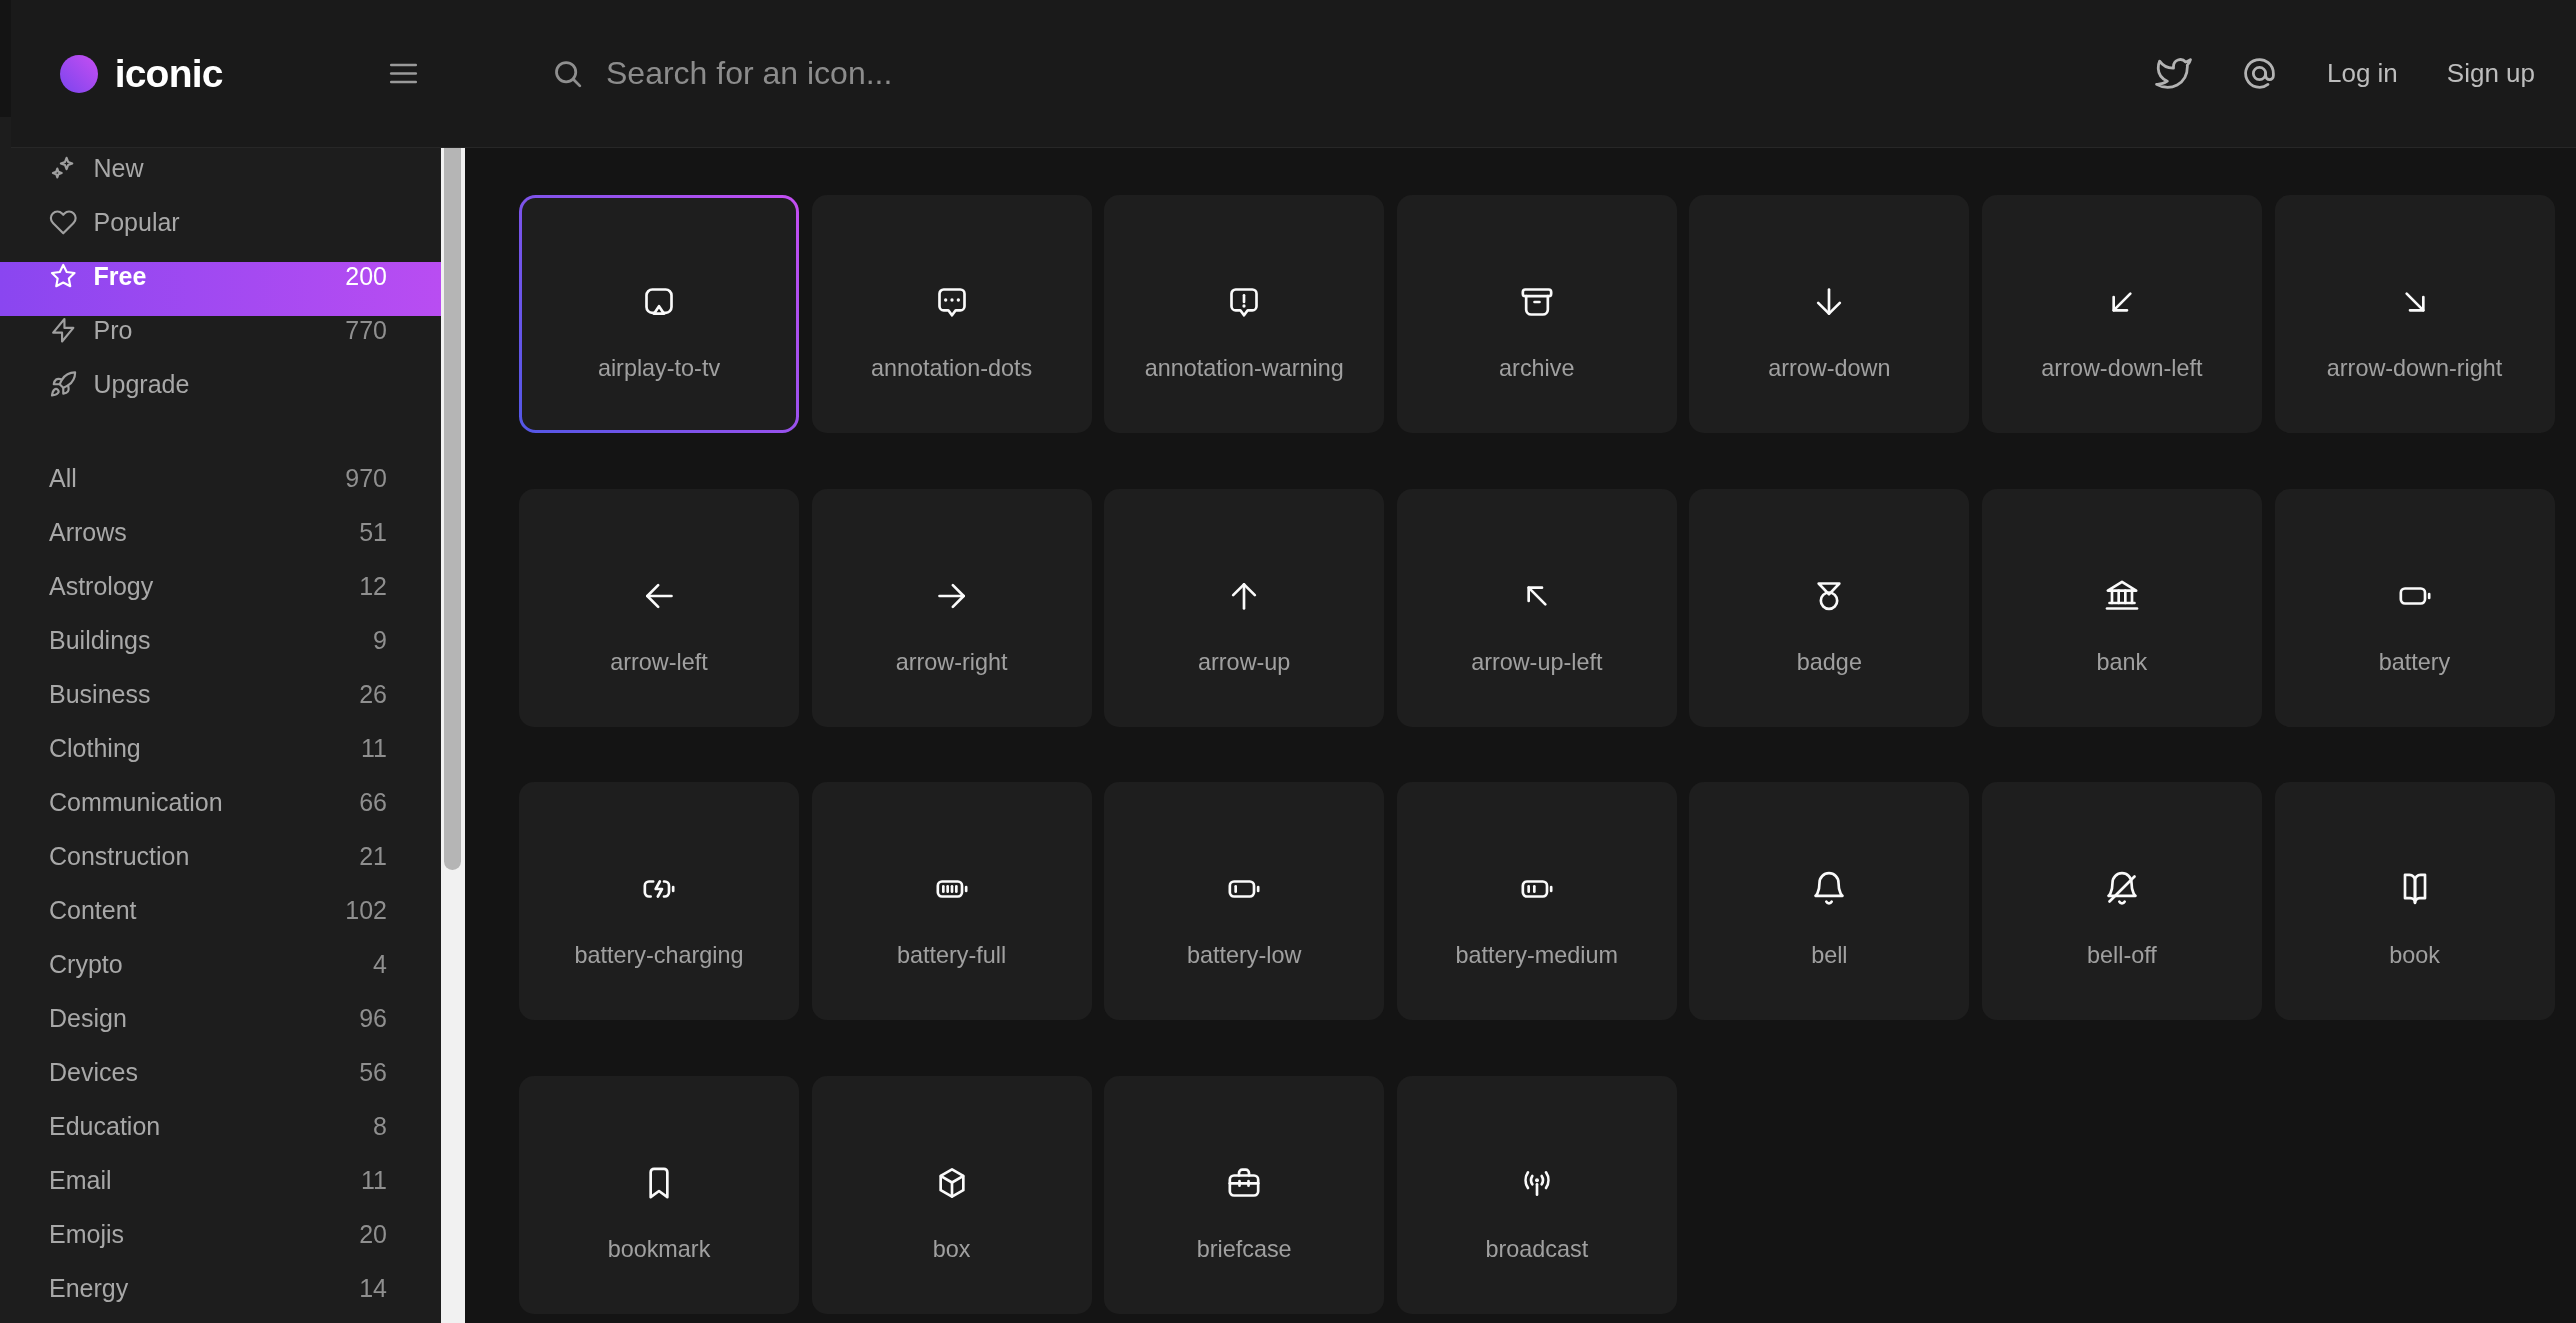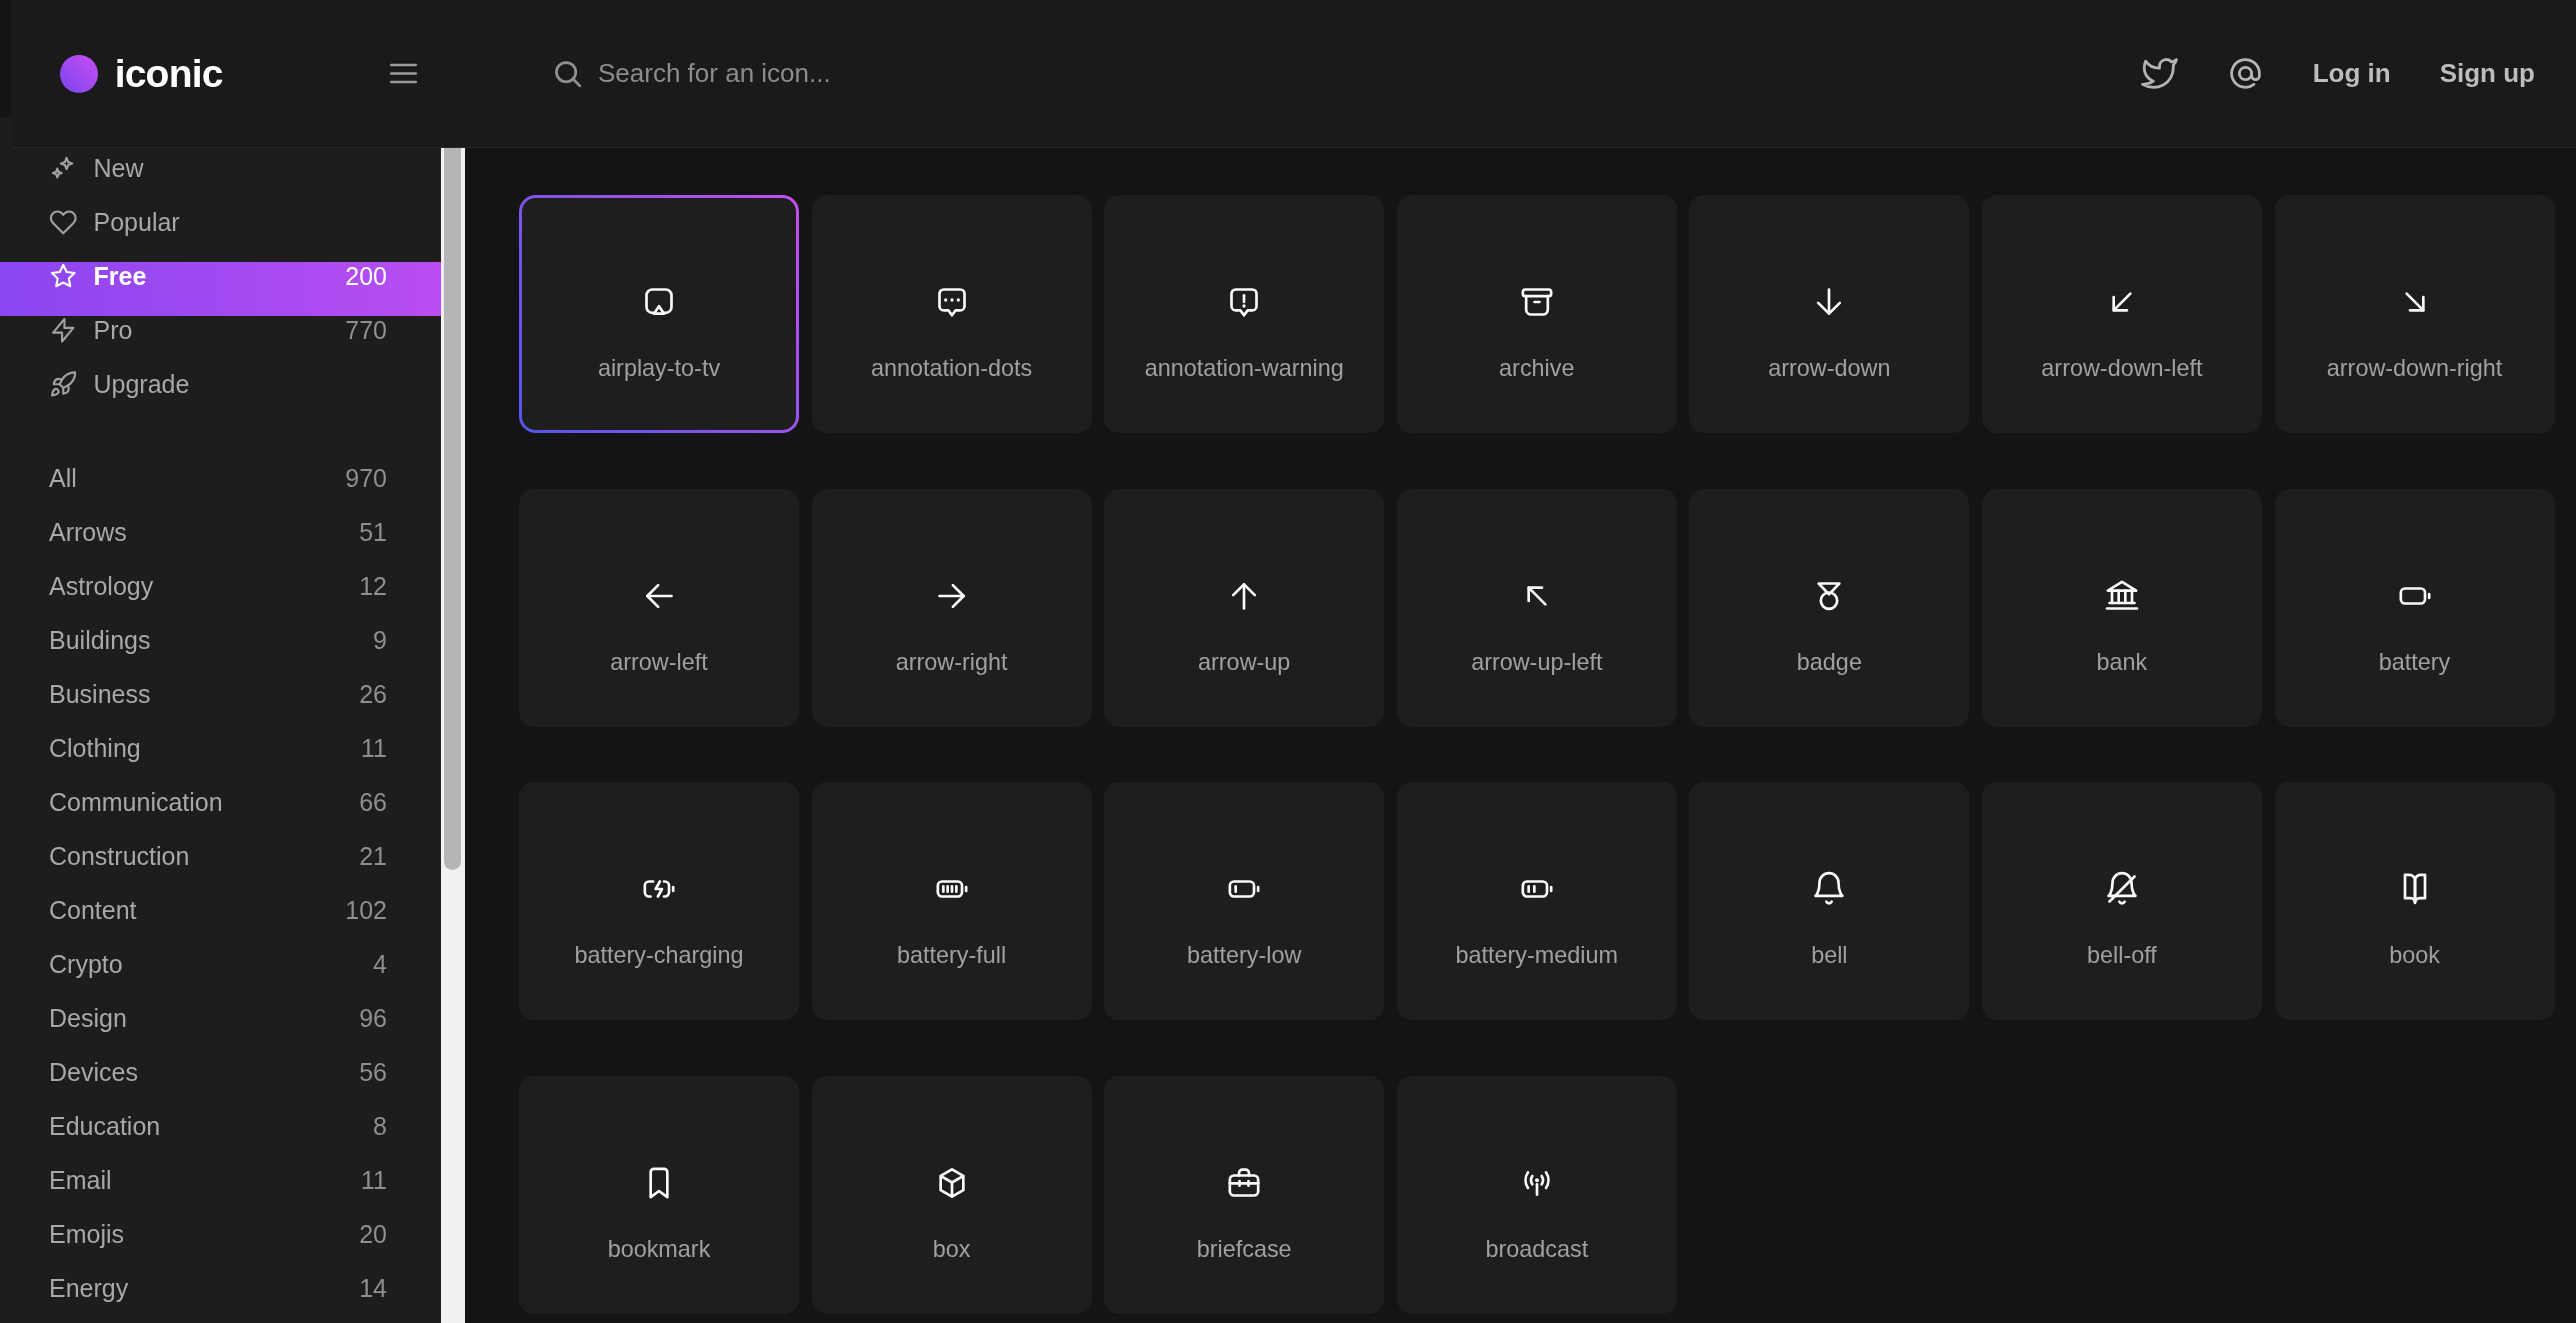--- a/index.html
+++ b/index.html
@@ -12,27 +12,27 @@
   .h-left{width:465px;height:100%;display:flex;align-items:center;padding:0 54px 0 49px;flex:none;}
   .logo{display:flex;align-items:center;gap:16.7px;cursor:pointer;}
   .logo-circle{width:38px;height:38px;border-radius:50%;
     background:linear-gradient(to bottom left,var(--logo-from),var(--logo-to));}
   .logo-text{color:#ffffff;font-size:39px;font-weight:700;letter-spacing:-0.8px;}
   .menu-btn{margin-left:auto;width:37px;height:37px;color:#9a9a9a;}
   .menu-btn svg{width:37px;height:37px;stroke-width:1.6;}
   .h-search{flex:1;display:flex;align-items:center;height:100%;padding-left:75px;}
   .search-icon{width:33px;height:33px;color:#8f8f8f;flex:none;}
   .search-icon svg{width:33px;height:33px;stroke-width:2;}
-  .search-input{flex:1;margin-left:12px;background:transparent;border:none;outline:none;
-    color:#e8e8e8;font-size:26px;font-family:inherit;}
+  .search-input{flex:1;margin-left:20px;background:transparent;border:none;outline:none;
+    color:#e8e8e8;font-size:32px;font-family:inherit;}
   .search-input::placeholder{color:#8c8c8c;}
   .h-right{display:flex;align-items:center;gap:49px;padding-right:52px;flex:none;}
   .h-icon{width:37px;height:37px;color:#b3b3b3;cursor:pointer;}
   .h-icon svg{width:37px;height:37px;stroke-width:1.8;}
-  .h-link{color:#bdbdbd;font-size:26px;font-weight:700;cursor:pointer;}
+  .h-link{color:#bdbdbd;font-size:26px;font-weight:400;cursor:pointer;}
 
   
   .sidebar{position:absolute;left:0;top:117px;width:465px;height:1207px;background:#1d1d1d;}
   .side-scroll{position:absolute;right:0;top:0;bottom:0;width:24px;background:#f1f1f1;
     border-top-left-radius:5px;}
   .side-thumb{position:absolute;left:3.3px;top:3.3px;width:16.7px;height:750px;border-radius:8.4px;
     background:#b5b5b5;}
   .side-list{padding-top:37px;width:441px;}
   .side-gap{height:40px;}
   .side-item{display:flex;align-items:flex-start;height:54px;padding:0 54px 0 49px;cursor:pointer;}

